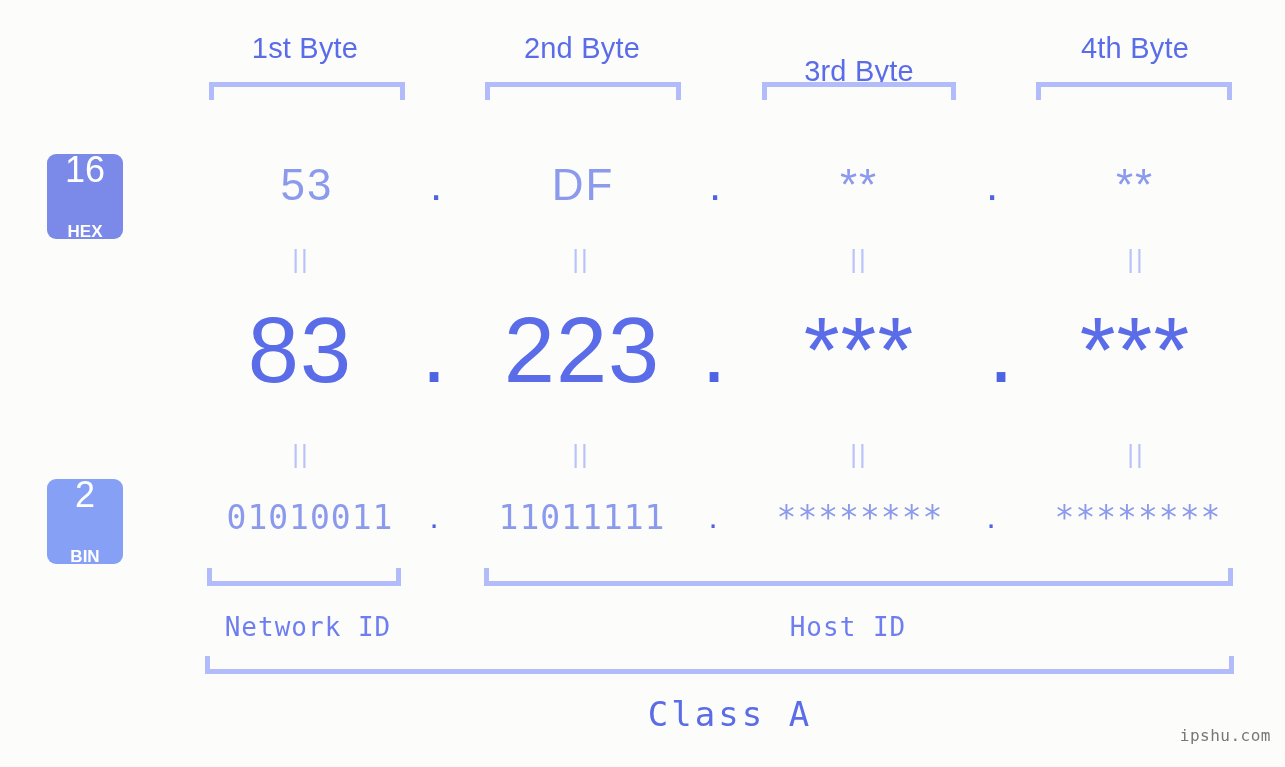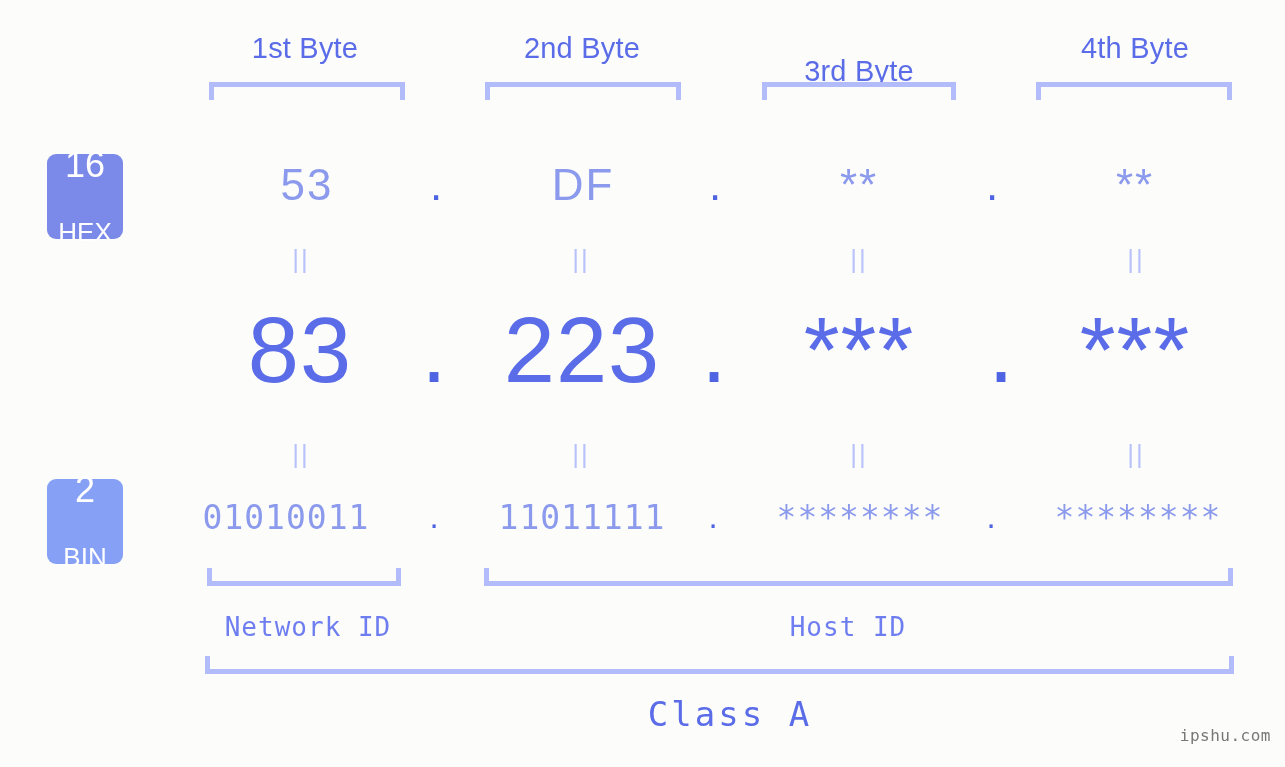--- a/index.html
+++ b/index.html
@@ -63,22 +63,22 @@
     align-items: center;
     line-height: 1;
     gap: 32px;
   }
   .badge .num {
     font-size: 36px;
     font-weight: 400;
     line-height: 1.05;
   }
   .badge .nm {
-    font-size: 26px;
-    font-weight: 400;
+    font-size: 17px;
+    font-weight: 700;
     line-height: 1.1;
     margin-top: 2px;
   }
   #badge-hex { top: 154px; height: 85px; background: #7b8ae8; }
   #badge-dec { top: 315px; height: 85px; background: #7e8ded; }
   #badge-bin { top: 479px; height: 85px; background: #86a0f5; }
 
   
   .row { position: absolute; left: 0; width: 1150px; }
 
@@ -231,21 +231,21 @@
     <div class="cell dot" style="left:984px;">.</div>
     <div class="cell" style="left:1005px;">***</div>
   </div>
 
   <div class="eqmark" style="left:288px; top:441px;">||</div>
   <div class="eqmark" style="left:568px; top:441px;">||</div>
   <div class="eqmark" style="left:846px; top:441px;">||</div>
   <div class="eqmark" style="left:1123px; top:441px;">||</div>
 
   <div class="row" id="row-bin" style="top:498px; height:46px;">
-    <div class="cell" style="left:156px;text-align:center;">01010011</div>
+    <div class="cell" style="left:180px;text-align:center;">01010011</div>
     <div class="cell dot" style="left:424px;">.</div>
     <div class="cell" style="left:452px;">11011111</div>
     <div class="cell dot" style="left:703px;">.</div>
     <div class="cell" style="left:730px;">********</div>
     <div class="cell dot" style="left:981px;">.</div>
     <div class="cell" style="left:1008px;">********</div>
   </div>
 
   <div class="bracket-bottom" style="left:207px; top:568px; width:194px;"></div>
   <div class="bracket-bottom" style="left:484px; top:568px; width:749px;"></div>

